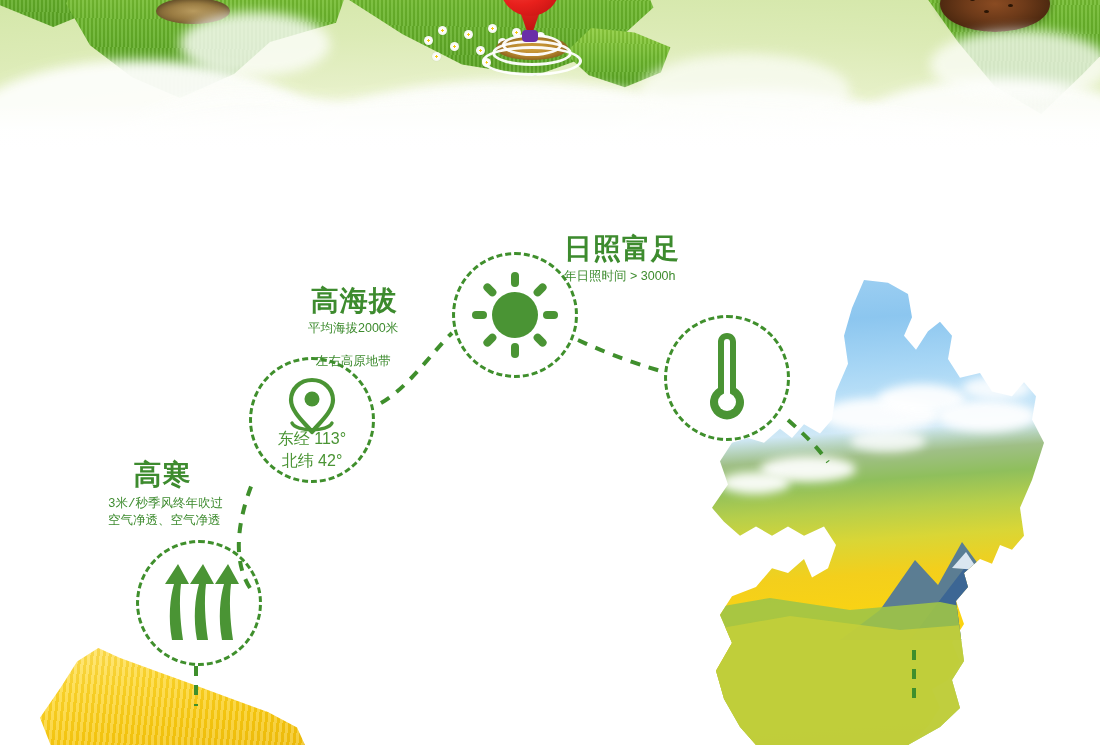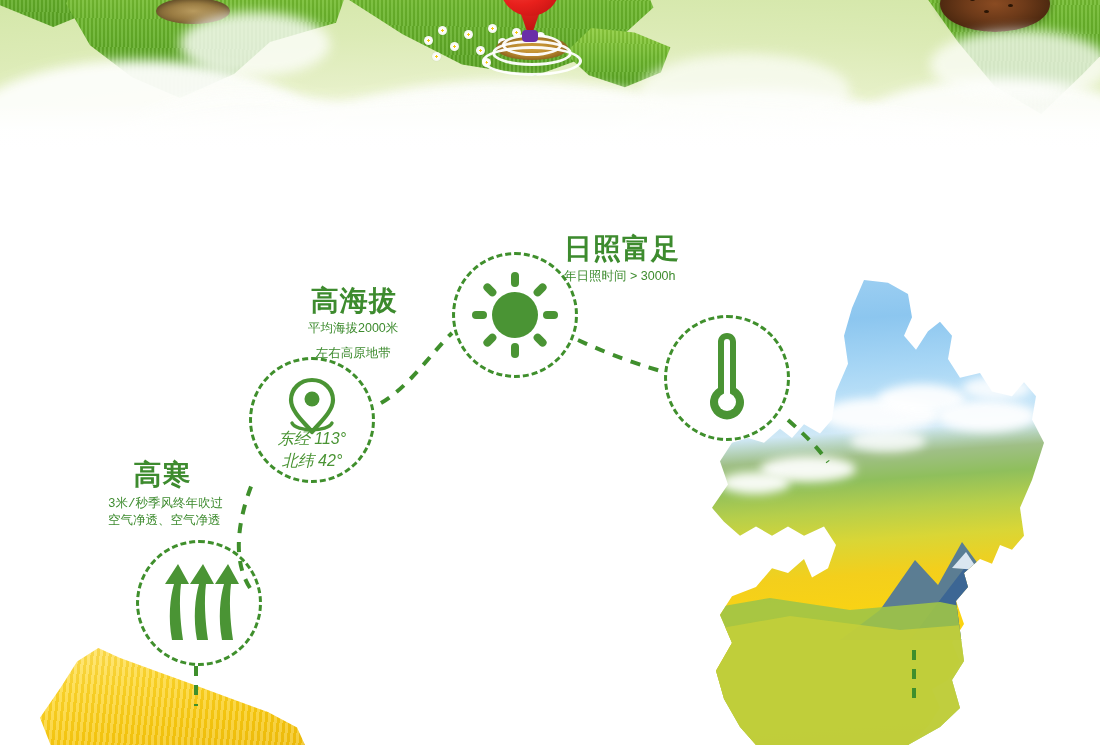--- a/index.html
+++ b/index.html
@@ -136,21 +136,21 @@
   .label .sub{font-size:12.5px;font-weight:400;line-height:1.35;white-space:nowrap;margin-top:3px;}
 
   .lbl-sun{left:564px;top:234px;text-align:left;}
   .lbl-alt{left:308px;top:286px;text-align:center;}
   .lbl-temp{left:718px;top:253px;text-align:left;}
   .lbl-cold{left:108px;top:462px;text-align:left;font-family:Liberation Mono, monospace;}
   .lbl-cold .title{text-align:center;padding-right:6px;}
   .lbl-alt .title{padding-left:2px;}
 
   .coords{position:absolute;left:252px;top:428px;width:120px;text-align:center;color:#4a9434;
-    font-size:16px;line-height:1.35;font-style:italic;}
+    font-size:16px;line-height:1.35;}
 
   .connect{position:absolute;left:0;top:0;width:1100px;height:745px;pointer-events:none;}
 </style>
 </head>
 <body>
 
 <div id="stage">
 
   <div class="banner">
     <div class="banner-sky"></div>
@@ -296,21 +296,21 @@
   <div class="icon-holder" style="left:282px;top:374px;width:60px;height:66px;">
     <svg width="60" height="66" viewBox="0 0 60 66">
       <path d="M30 6 C 18 6, 9 15, 9 26 C 9 38, 24 50, 30 58 C 36 50, 51 38, 51 26 C 51 15, 42 6, 30 6 Z" fill="none" stroke="#4a9434" stroke-width="4.2" stroke-linejoin="round"></path>
       <circle cx="30" cy="25" r="7.5" fill="#4a9434"></circle>
       <path d="M10 49 C 14 58, 46 58, 50 49" fill="none" stroke="#4a9434" stroke-width="3.4" stroke-linecap="round"></path>
     </svg>
   </div>
   <div class="label lbl-alt">
     <div class="title">高海拔</div>
     <div class="sub">平均海拔2000米</div>
-    <div class="sub" style="margin-top:8px;">左右高原地带</div>
+    <div class="sub" style="margin-top:16px;">左右高原地带</div>
   </div>
   <div class="coords">
     <div>东经 113°</div>
     <div>北纬 42°</div>
   </div>
 
   <div class="node node-thermo"></div>
   <div class="icon-holder" style="left:702px;top:330px;width:50px;height:96px;">
     <svg width="50" height="96" viewBox="0 0 50 96">
       <path d="M25 3 C 30.5 3, 34 7, 34 12 L34 58 A 17 17 0 1 1 16 58 L16 12 C 16 7, 19.5 3, 25 3 Z" fill="#4a9434"></path>

